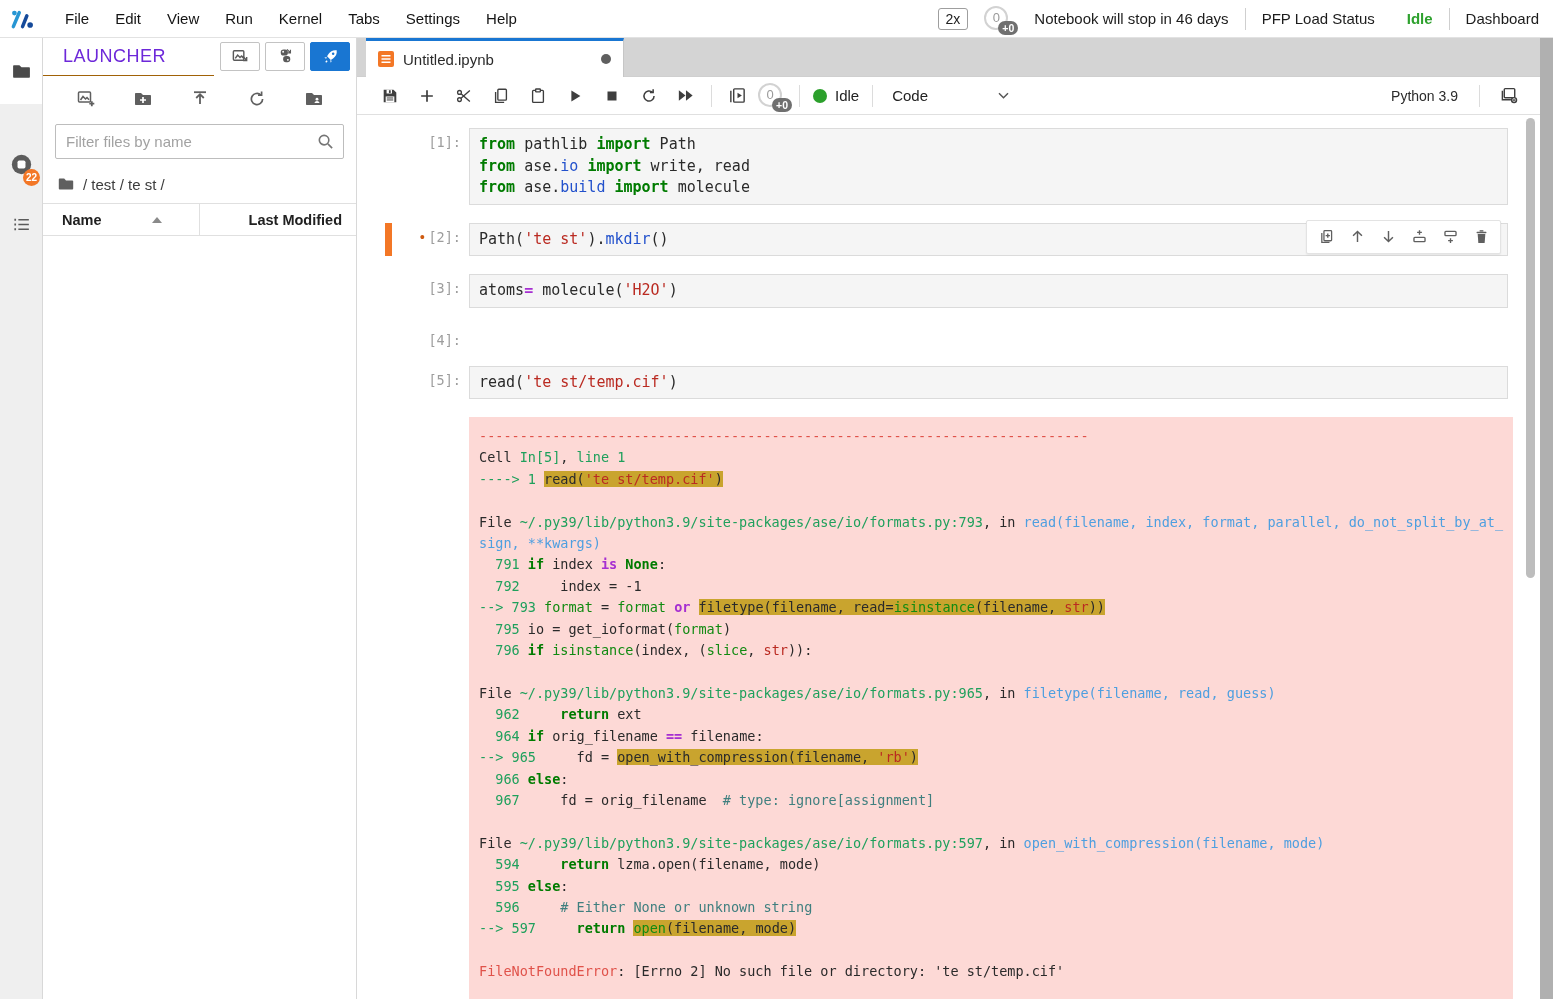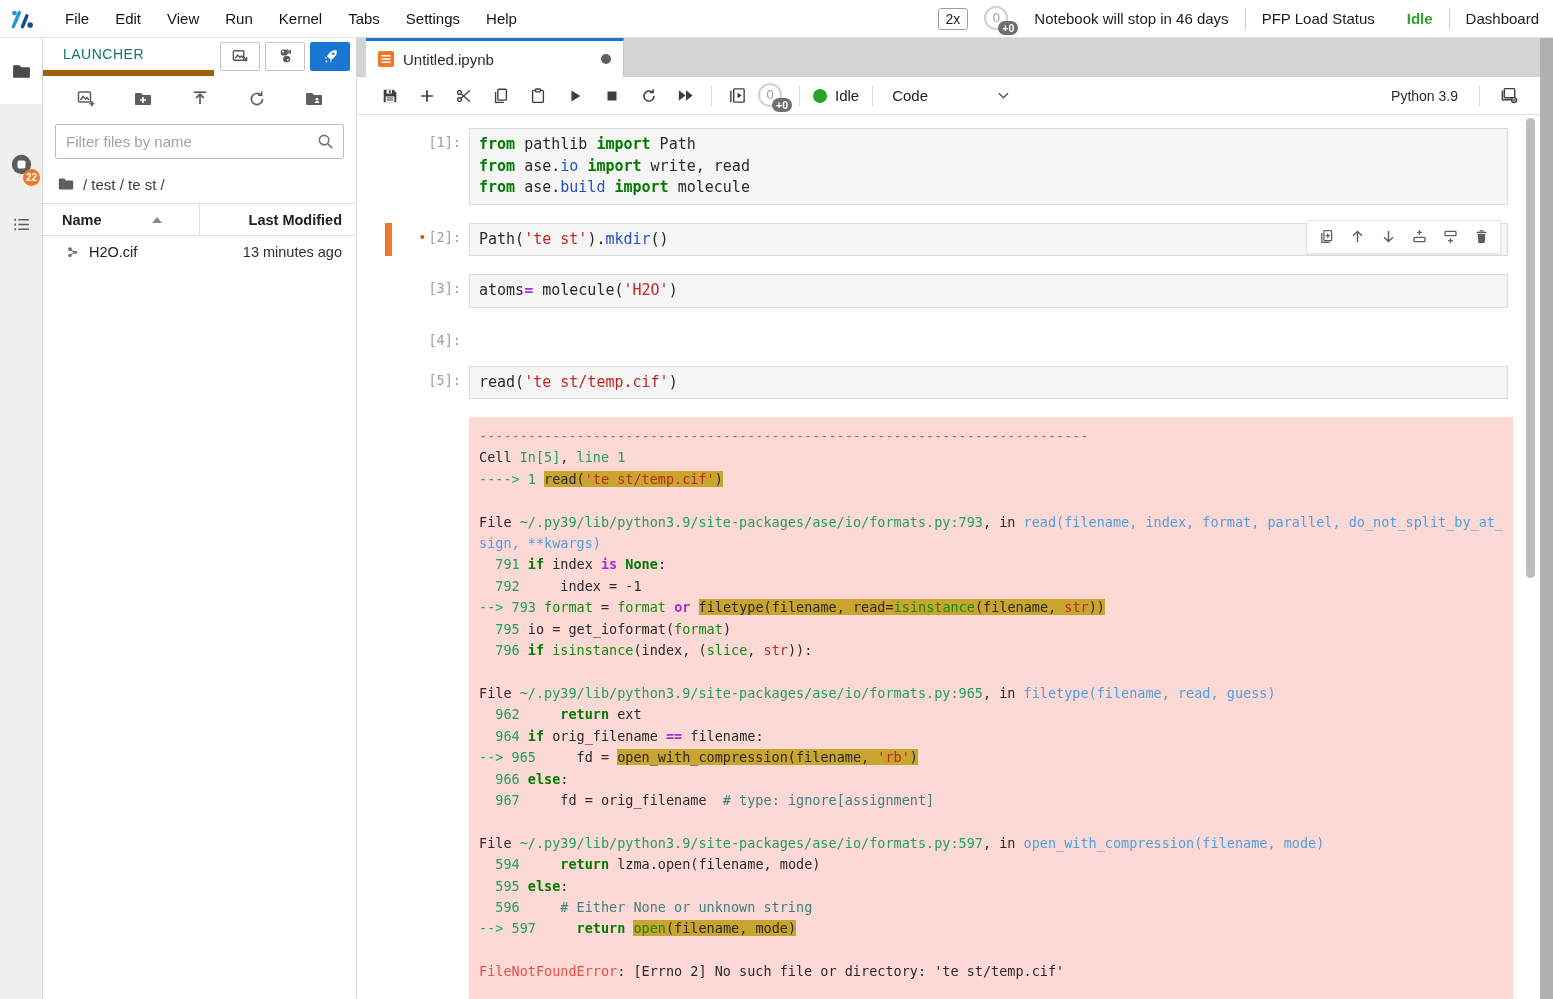--- a/index.html
+++ b/index.html
@@ -20,21 +20,21 @@
   
   .main{display:flex;height:961px}
   .activitybar{width:42px;background:#efefef;border-right:1px solid #d8d8d8;position:relative;flex:none}
   .ab-files{height:66px;background:#fff;display:flex;align-items:center;justify-content:center;color:#4a4a4a}
   .ab-item{height:60px;display:flex;align-items:center;justify-content:center;color:#5a5a5a;position:relative}
   .ab-usage{margin-top:30px}
   .ab-badge{position:absolute;right:2px;bottom:8px;background:#f37726;color:#fff;font-size:10px;font-weight:bold;width:17px;height:17px;border-radius:50%;display:flex;align-items:center;justify-content:center}
   
   .fb{width:313px;border-right:1px solid #d8d8d8;background:#fff;display:flex;flex-direction:column;flex:none}
   .fb-header{height:38px;display:flex;align-items:stretch}
-  .fb-tabname{flex:1;display:flex;align-items:center;padding-left:20px;border-bottom:6px solid #a16207;font-size:14px;letter-spacing:.5px;color:#0f766e}
+  .fb-tabname{flex:1;display:flex;align-items:center;padding-left:20px;border-bottom:1px solid #a16207;font-size:18px;letter-spacing:.5px;color:#6d28d9}
   .fb-hbtns{display:flex;gap:5px;align-items:center;padding:0 6px 2px 6px}
   .fb-hbtn{width:40px;height:29px;border:1px solid #c3c3c3;border-radius:2px;background:#fff;display:flex;align-items:center;justify-content:center;color:#5a5a5a}
   .fb-hbtn.primary{background:#1976d2;border-color:#1976d2;color:#fff}
   .fb-toolbar{height:46px;display:flex;align-items:center;justify-content:space-around;padding:0 14px;color:#5f5f5f}
   .fb-filterwrap{padding:2px 12px 10px}
   .fb-filter{position:relative;border:1px solid #bdbdbd;border-radius:2px;height:33px;display:flex;align-items:center}
   .fb-filter input{border:0;outline:0;background:transparent;font-size:15px;font-family:"Liberation Sans",sans-serif;padding:0 30px 0 10px;width:100%;color:#333}
   .fb-filter input::placeholder{color:#a2a2a2}
   .fb-search{position:absolute;right:8px;top:7px;color:#757575}
   .fb-crumbs{display:flex;align-items:center;gap:8px;padding:6px 14px 10px;font-size:15px;color:#3c3c3c}
@@ -262,34 +262,20 @@
     <div class="fb-listheader">
       <span class="col-name">
         <span>Name</span>
         <span class="caret-up"></span>
       </span>
       <span class="col-mod">
         <span>Last Modified</span>
       </span>
     </div>
 
-    <div class="fb-row">
-      <span class="row-name">
-        <span style="color:#6f6f6f">
-          <svg viewBox="0 0 20 20" width="17" height="17" fill="currentColor">
-              <path d="M7.6 6.8l4.6 2.6M7.6 12.6l4.6-2.8" stroke="currentColor" stroke-width="1.2"></path>
-              <circle cx="7" cy="6" r="2.3"></circle>
-              <circle cx="13.5" cy="9.8" r="2"></circle>
-              <circle cx="7" cy="13.6" r="2"></circle>
-            </svg>
-        </span>
-        <span>H2O.cif</span>
-      </span>
-      <span class="row-mod">13 minutes ago</span>
-    </div>
   </aside>
 
   <section class="nb">
     <div class="tabbar">
       <div class="tab">
         <span>
           <svg viewBox="0 0 16 16" width="16" height="16">
               <rect width="16" height="16" rx="2" fill="#f37726"></rect>
               <path d="M3.5 4.8h9M3.5 8h9M3.5 11.2h9" stroke="#fff" stroke-width="1.5"></path>
             </svg>

